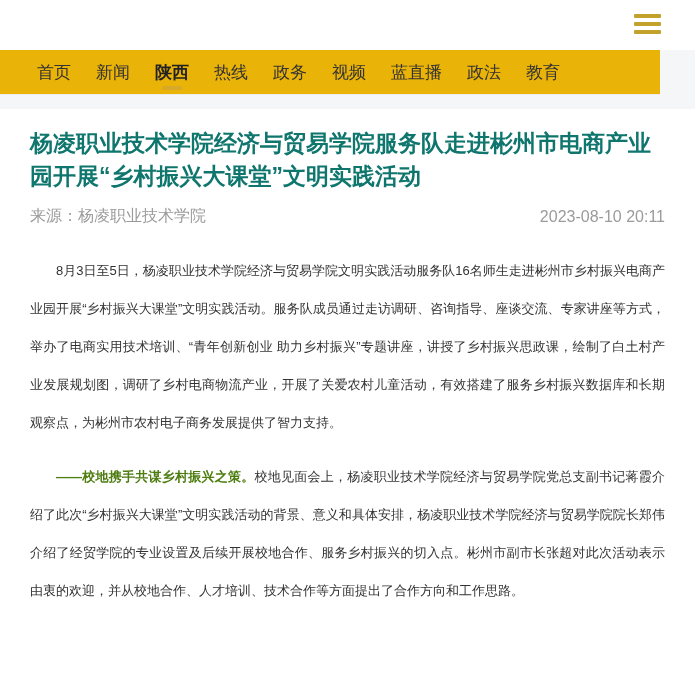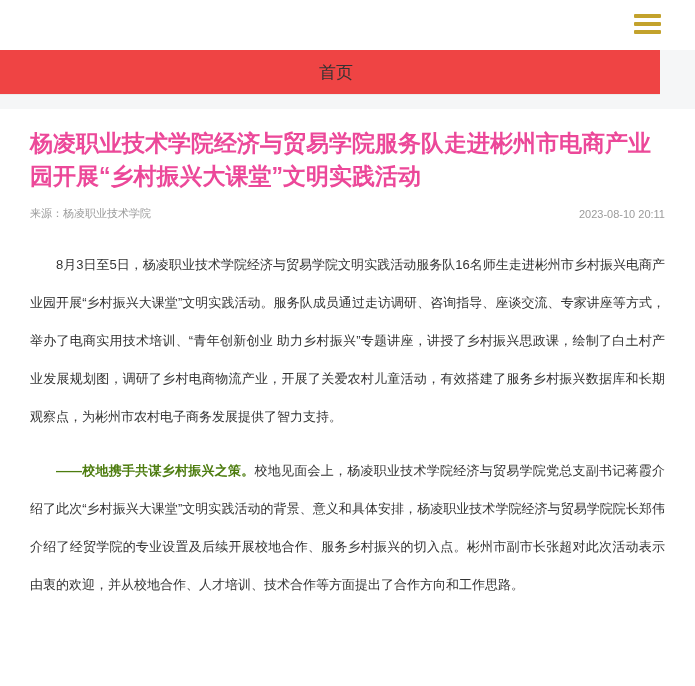--- a/index.html
+++ b/index.html
@@ -31,24 +31,24 @@
   }
   .logo-zh { font-size: 21px; font-weight: bold; font-style: italic; color: #c9992b; margin-left: 20px; padding-bottom: 3px; }
 
   .hamburger { position: absolute; right: 34px; top: 14px; width: 27px; cursor: pointer; }
   .hamburger .bar { display: block; height: 4px; background: #c3a22c; margin-bottom: 4px; border-radius: 1px; }
   .hamburger .bar:last-child { margin-bottom: 0; }
 
   
   .nav-wrap { background: #f5f6f7; }
   .navbar {
-    width: 660px; height: 45px; background: #ef4444;
+    width: 660px; height: 45px; background: #eab308;
     border-bottom: 1px solid #ececec;
     display: flex; align-items: center;
-    padding-left: 37px; overflow: hidden; white-space: nowrap; flex-direction: column;
+    padding-left: 37px; overflow: hidden; white-space: nowrap;
   }
   .nav-item {
     position: relative; flex-shrink: 0;
     font-size: 17px; color: #333;
     margin-right: 25px; height: 45px;
     display: flex; align-items: center;
     cursor: pointer;
   }
   .nav-item.active { font-weight: bold; color: #222; }
   .active-underline {
@@ -56,25 +56,25 @@
     transform: translateX(-50%);
     width: 20px; height: 4px;
     background: #d8a928; border-radius: 2px;
   }
   .gap-strip { height: 14px; background: #f5f6f7; }
 
   
   .content { background: #fff; padding: 18px 30px 0 30px; }
   .article-title {
     font-size: 23px; line-height: 33px;
-    font-weight: bold; color: #ec4899;
+    font-weight: bold; color: #0f766e;
   }
   .meta {
     display: flex; justify-content: space-between; align-items: center;
-    margin-top: 13px; font-size: 11px; color: #9b9b9b;
+    margin-top: 13px; font-size: 16px; color: #9b9b9b;
   }
   .body-text p {
     font-size: 13px; line-height: 38px; color: #333;
     text-indent: 2em; text-align: justify;
   }
   .body-text p.p1 { margin-top: 25px; }
   .body-text p.p2 { margin-top: 16px; }
   .para-lead { font-weight: bold; color: #4d7c0f; }
 </style>
 </head>

